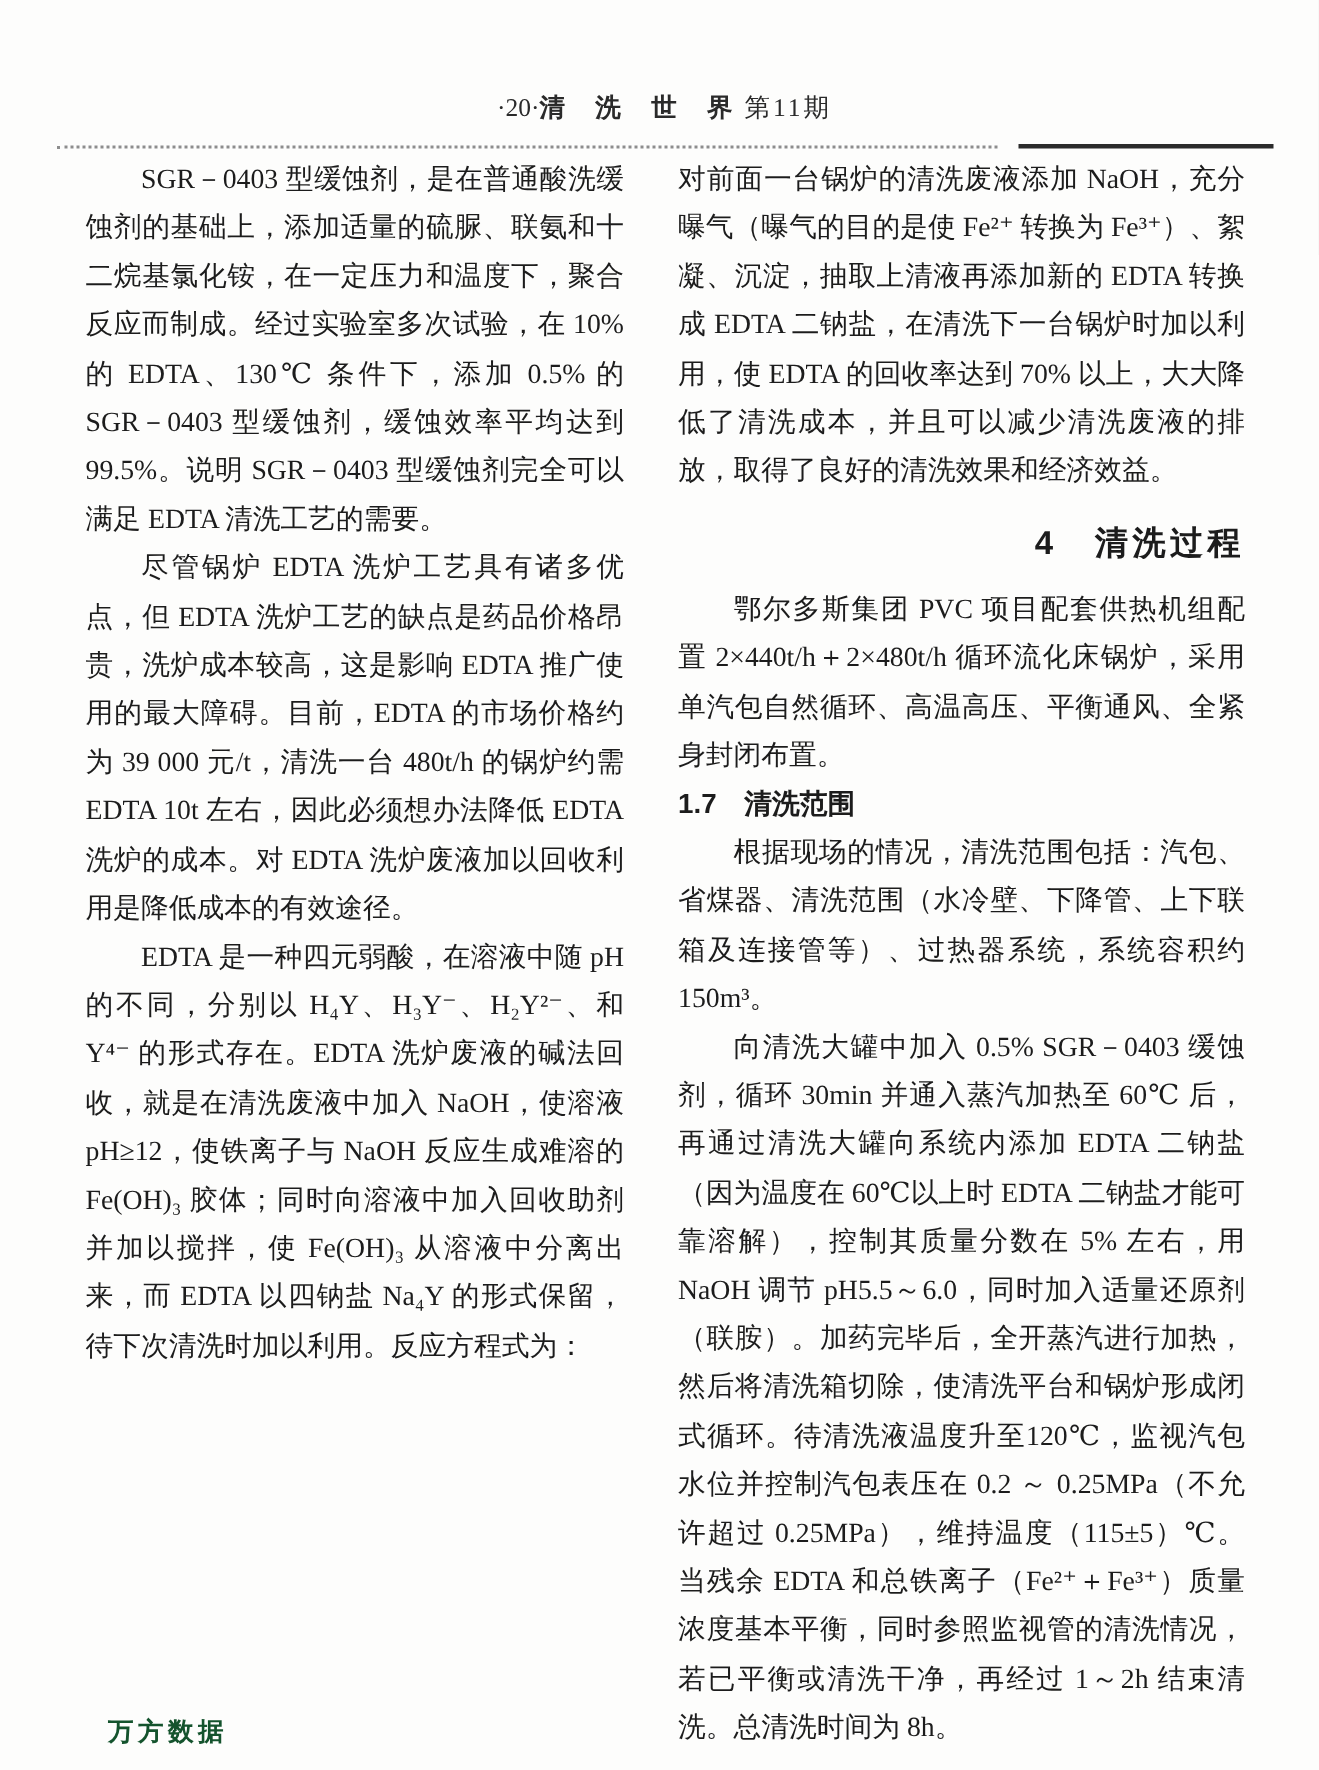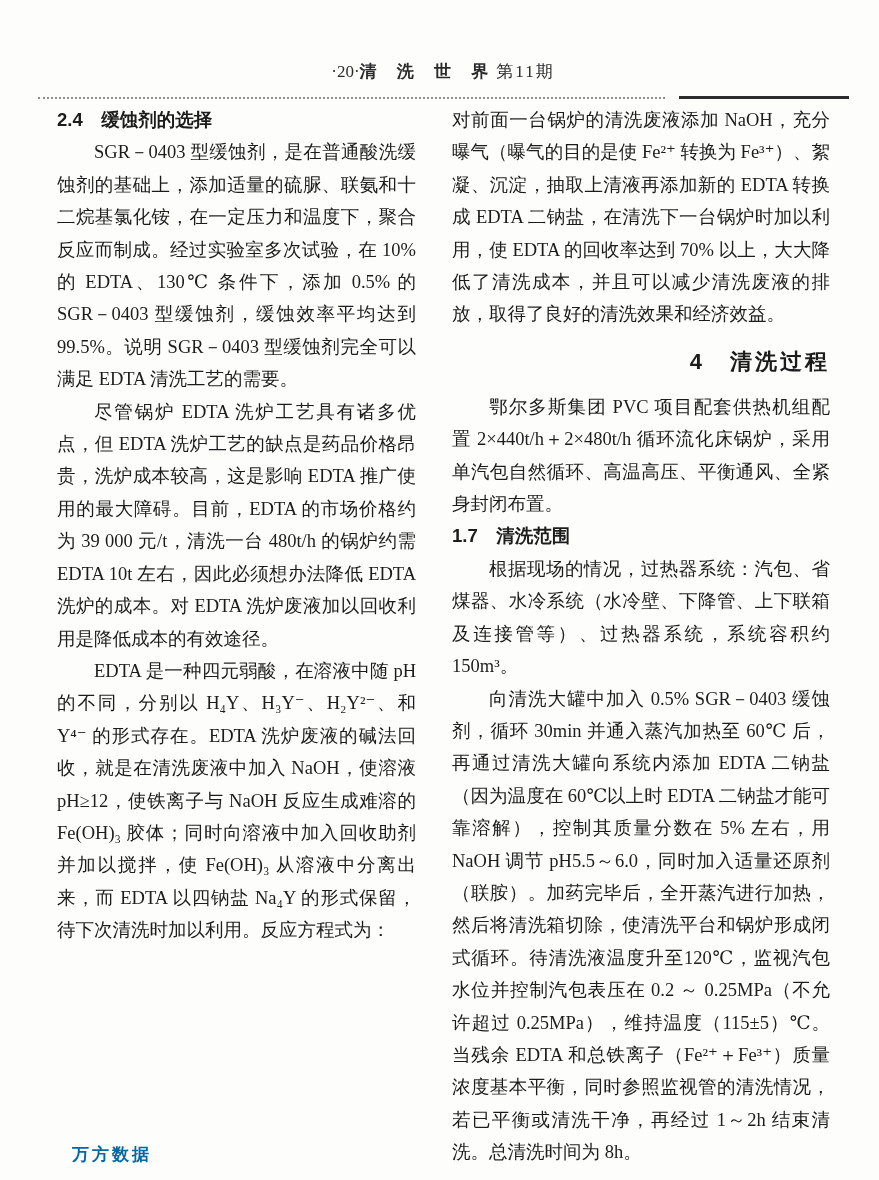--- a/index.html
+++ b/index.html
@@ -59,21 +59,21 @@
   }
   h3.sub-head{
     font-weight:700;
     font-family:"Liberation Sans","DejaVu Sans",sans-serif;
     text-align:left;
   }
   
   .watermark{
     position:absolute;left:72px;bottom:14px;
     font-size:17px;font-weight:700;
-    color:#0369a1;
+    color:#14532d;
     letter-spacing:3px;
     font-family:"Liberation Sans","DejaVu Sans",sans-serif;
   }
 </style>
 </head>
 <body>
 
 <div class="page">
 
   <div class="running-head">
@@ -84,33 +84,32 @@
 
   <div class="head-rule">
     <span class="dotted"></span>
     <span class="gap"></span>
     <span class="solid"></span>
   </div>
 
   <div class="columns">
 
     <section class="col col-left">
-      <h3 class="sub-head">2.4　缓蚀剂的选择</h3>
       <p class="indent">SGR－0403 型缓蚀剂，是在普通酸洗缓蚀剂的基础上，添加适量的硫脲、联氨和十二烷基氯化铵，在一定压力和温度下，聚合反应而制成。经过实验室多次试验，在 10% 的 EDTA、130℃ 条件下，添加 0.5% 的 SGR－0403 型缓蚀剂，缓蚀效率平均达到 99.5%。说明 SGR－0403 型缓蚀剂完全可以满足 EDTA 清洗工艺的需要。</p>
       <p class="indent">尽管锅炉 EDTA 洗炉工艺具有诸多优点，但 EDTA 洗炉工艺的缺点是药品价格昂贵，洗炉成本较高，这是影响 EDTA 推广使用的最大障碍。目前，EDTA 的市场价格约为 39 000 元/t，清洗一台 480t/h 的锅炉约需 EDTA 10t 左右，因此必须想办法降低 EDTA 洗炉的成本。对 EDTA 洗炉废液加以回收利用是降低成本的有效途径。</p>
       <p class="indent">EDTA 是一种四元弱酸，在溶液中随 pH 的不同，分别以 H₄Y、H₃Y⁻、H₂Y²⁻、和 Y⁴⁻ 的形式存在。EDTA 洗炉废液的碱法回收，就是在清洗废液中加入 NaOH，使溶液 pH≥12，使铁离子与 NaOH 反应生成难溶的 Fe(OH)₃ 胶体；同时向溶液中加入回收助剂并加以搅拌，使 Fe(OH)₃ 从溶液中分离出来，而 EDTA 以四钠盐 Na₄Y 的形式保留，待下次清洗时加以利用。反应方程式为：</p>
 
     </section>
 
     <section class="col col-right">
       <p>对前面一台锅炉的清洗废液添加 NaOH，充分曝气（曝气的目的是使 Fe²⁺ 转换为 Fe³⁺）、絮凝、沉淀，抽取上清液再添加新的 EDTA 转换成 EDTA 二钠盐，在清洗下一台锅炉时加以利用，使 EDTA 的回收率达到 70% 以上，大大降低了清洗成本，并且可以减少清洗废液的排放，取得了良好的清洗效果和经济效益。</p>
       <h2 class="section-head">4　清洗过程</h2>
       <p class="indent">鄂尔多斯集团 PVC 项目配套供热机组配置 2×440t/h＋2×480t/h 循环流化床锅炉，采用单汽包自然循环、高温高压、平衡通风、全紧身封闭布置。</p>
       <h3 class="sub-head">1.7　清洗范围</h3>
-      <p class="indent">根据现场的情况，过热器系统：汽包、省煤器、水冷系统（水冷壁、下降管、上下联箱及连接管等）、过热器系统，系统容积约150m³。</p>
+      <p class="indent">根据现场的情况，清洗范围包括：汽包、省煤器、清洗范围（水冷壁、下降管、上下联箱及连接管等）、过热器系统，系统容积约150m³。</p>
       <p class="indent">向清洗大罐中加入 0.5% SGR－0403 缓蚀剂，循环 30min 并通入蒸汽加热至 60℃ 后，再通过清洗大罐向系统内添加 EDTA 二钠盐（因为温度在 60℃以上时 EDTA 二钠盐才能可靠溶解），控制其质量分数在 5% 左右，用 NaOH 调节 pH5.5～6.0，同时加入适量还原剂（联胺）。加药完毕后，全开蒸汽进行加热，然后将清洗箱切除，使清洗平台和锅炉形成闭式循环。待清洗液温度升至120℃，监视汽包水位并控制汽包表压在 0.2 ～ 0.25MPa（不允许超过 0.25MPa），维持温度（115±5）℃。当残余 EDTA 和总铁离子（Fe²⁺＋Fe³⁺）质量浓度基本平衡，同时参照监视管的清洗情况，若已平衡或清洗干净，再经过 1～2h 结束清洗。总清洗时间为 8h。</p>
 
     </section>
 
   </div>
 
   <div class="watermark">万方数据</div>
 
 </div>
 

